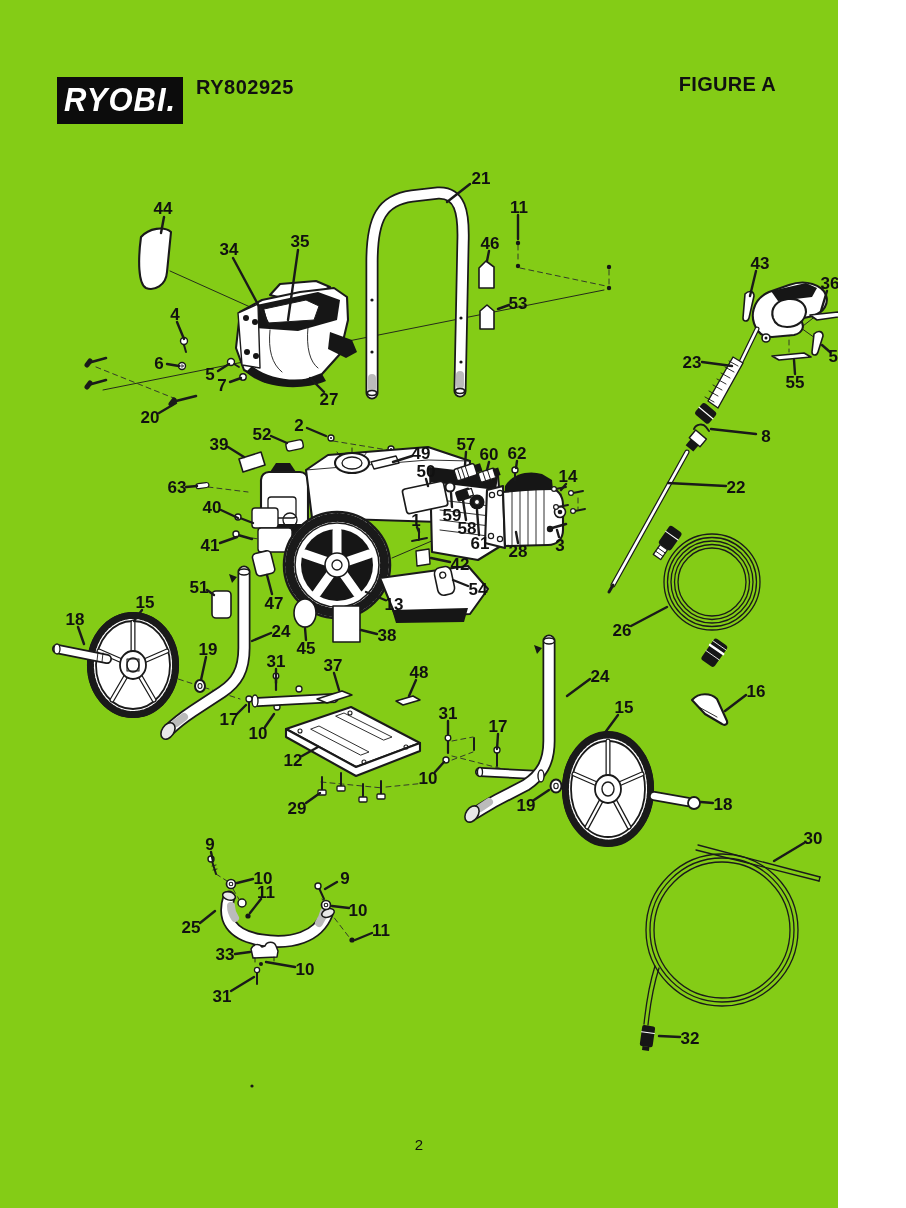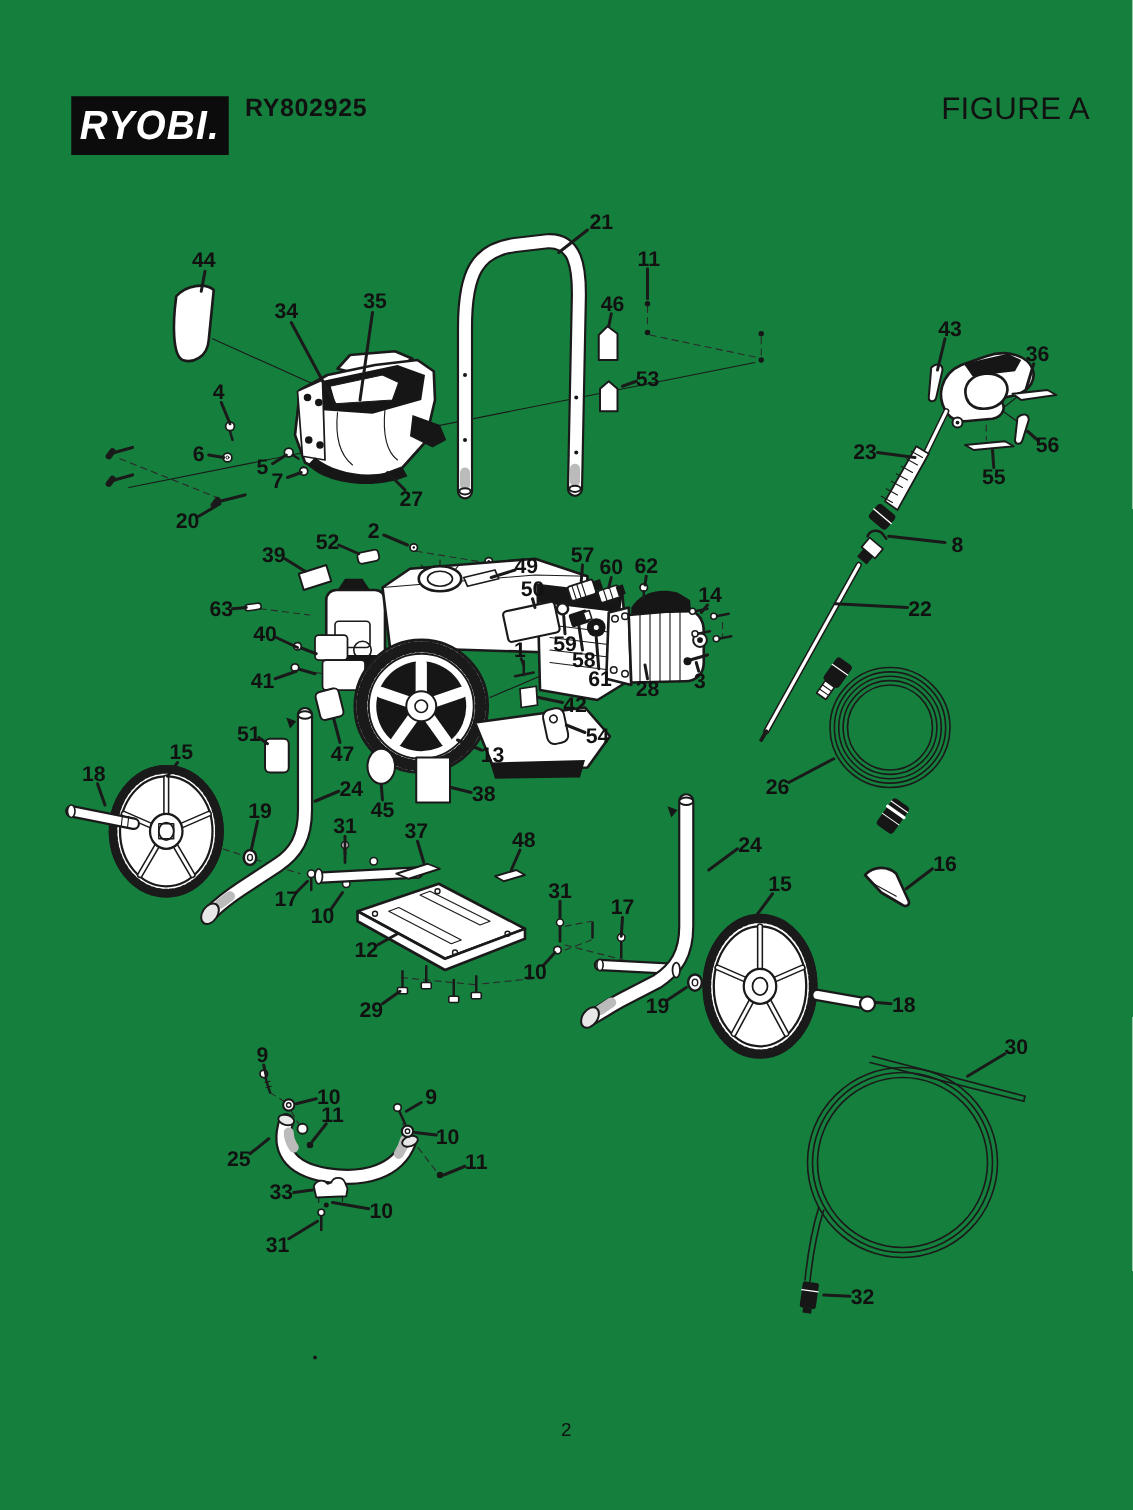--- a/index.html
+++ b/index.html
@@ -1,23 +1,23 @@
 <!DOCTYPE html>
 <html><head>
 <meta charset="utf-8">
 <style>
   html,body{margin:0;padding:0;background:#fff}
-  .page{position:relative;width:906px;height:1208px;background:#15803d;overflow:hidden;
+  .page{position:relative;width:838px;height:1208px;background:#84cc16;overflow:hidden;
         font-family:"Liberation Sans",sans-serif;color:#111}
   .logo{position:absolute;left:57px;top:77px;width:126px;height:47px;background:#0c0c0c;
         display:flex;align-items:center;justify-content:center}
   .logo-text{color:#fff;font-weight:bold;font-style:italic;font-size:31px;letter-spacing:1px;
         transform:scaleY(1.05)}
   .model{position:absolute;left:196px;top:76px;font-size:20px;font-weight:bold;letter-spacing:.5px}
-  .figure{position:absolute;right:34px;top:73px;font-size:25px;font-weight:normal;letter-spacing:.3px}
+  .figure{position:absolute;right:62px;top:73px;font-size:20px;font-weight:bold;letter-spacing:.3px}
   .pageno{position:absolute;left:0;right:0;top:1136px;text-align:center;font-size:15px}
   svg{position:absolute;left:0;top:0}
   svg *{stroke-linecap:round;stroke-linejoin:round}
   .fw{fill:#fff;stroke:#1a1a1a;stroke-width:1.6}
   .s2{stroke-width:2.1}
   .fk{fill:#161616;stroke:none}
   .no{fill:none;stroke:#1a1a1a;stroke-width:1.6}
   .thin{fill:none;stroke:#1a1a1a;stroke-width:.9}
   .t12{fill:none;stroke:#1a1a1a;stroke-width:1.3}
   .dash{fill:none;stroke:#2a2a2a;stroke-width:.9;stroke-dasharray:5 4}

